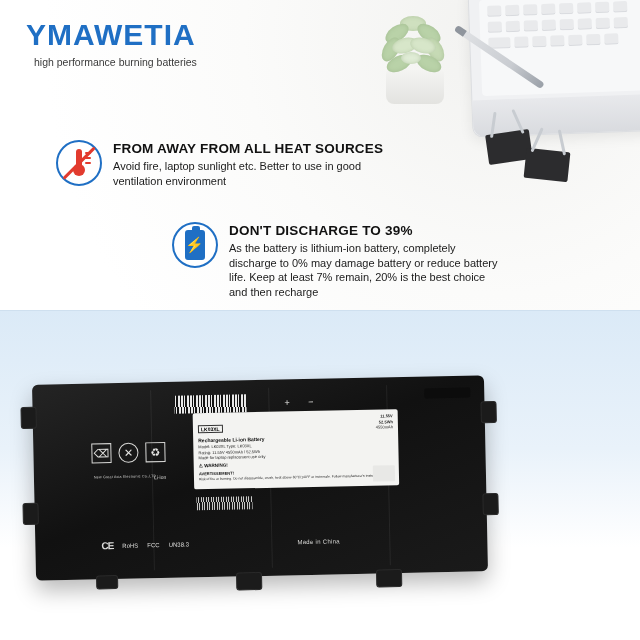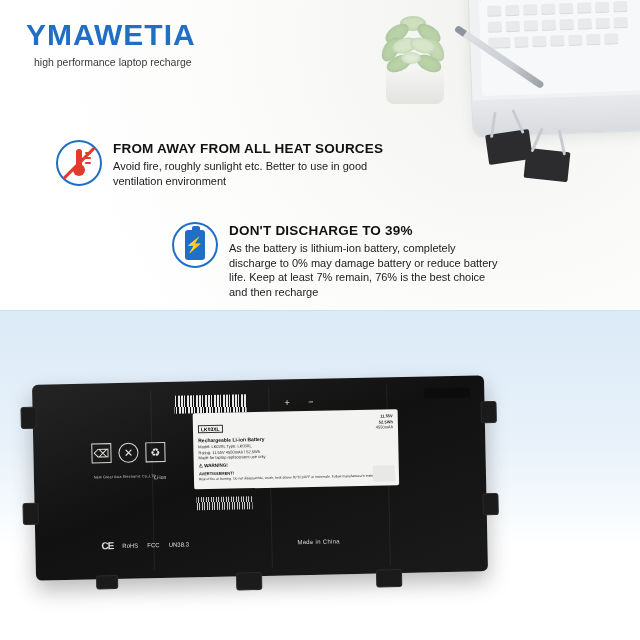--- a/index.html
+++ b/index.html
@@ -411,50 +411,50 @@
       <div class="clip-arm" style="left:8px;  top:-22px; transform: rotate(16deg);"></div>
       <div class="clip-arm" style="left:33px; top:-22px; transform: rotate(-16deg);"></div>
     </div>
     <div class="clip clip-body" style="left:525px; top:150px; transform: rotate(6deg);">
       <div class="clip-arm" style="left:8px;  top:-22px; transform: rotate(18deg);"></div>
       <div class="clip-arm" style="left:33px; top:-22px; transform: rotate(-18deg);"></div>
     </div>
 
     <div class="brand">
       <div class="brand-name">YMAWETIA</div>
-      <div class="brand-sub">high performance laptop recharge</div>
+      <div class="brand-sub">high performance burning batteries</div>
     </div>
   </div>
 
   <div class="feature f1">
     <div class="icon-circle">
       <div class="thermo">
         <div class="stem"></div>
         <div class="bulb"></div>
         <div class="ray" style="left:20px; top:4px;"></div>
         <div class="ray" style="left:20px; top:9px;"></div>
         <div class="ray" style="left:20px; top:14px;"></div>
       </div>
       <div class="noslash"></div>
     </div>
     <div class="feature-text">
       <div class="feature-title">FROM AWAY FROM ALL HEAT SOURCES</div>
-      <div class="feature-desc">Avoid fire, roughly sunlight etc. Better to use in good ventilation environment</div>
+      <div class="feature-desc">Avoid fire, laptop sunlight etc. Better to use in good ventilation environment</div>
     </div>
   </div>
 
   <div class="feature f2">
     <div class="icon-circle">
       <div class="batt">
         <div style="position:absolute;left:50%;top:50%;transform:translate(-50%,-52%);color:#fff;font-size:15px;font-weight:700;line-height:1;">⚡</div>
       </div>
     </div>
     <div class="feature-text">
       <div class="feature-title">DON'T DISCHARGE TO 39%</div>
-      <div class="feature-desc">As the battery is lithium-ion battery, completely discharge to 0% may damage battery or reduce battery life. Keep at least 7% remain, 76% is the best choice and then recharge</div>
+      <div class="feature-desc">As the battery is lithium-ion battery, completely discharge to 0% may damage battery or reduce battery life. Keep at least 7% remain, 20% is the best choice and then recharge</div>
     </div>
   </div>
 
   <div class="feature f3">
     <div class="icon-circle">
       <div class="box">
         <div class="box-handle"></div>
         <div class="box-line"></div>
       </div>
     </div>

